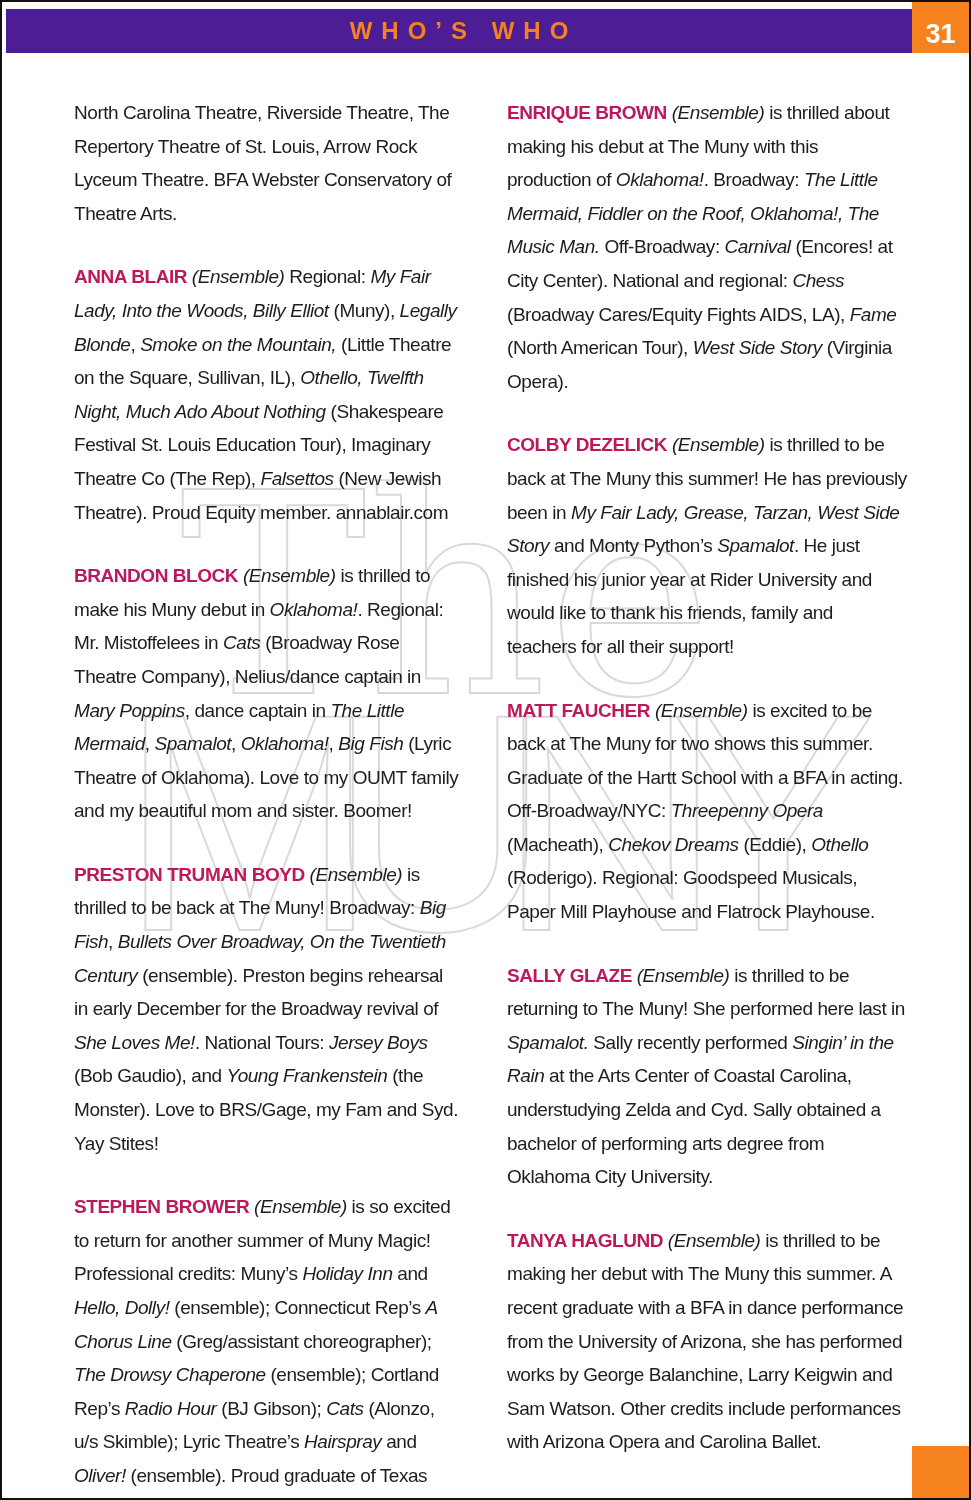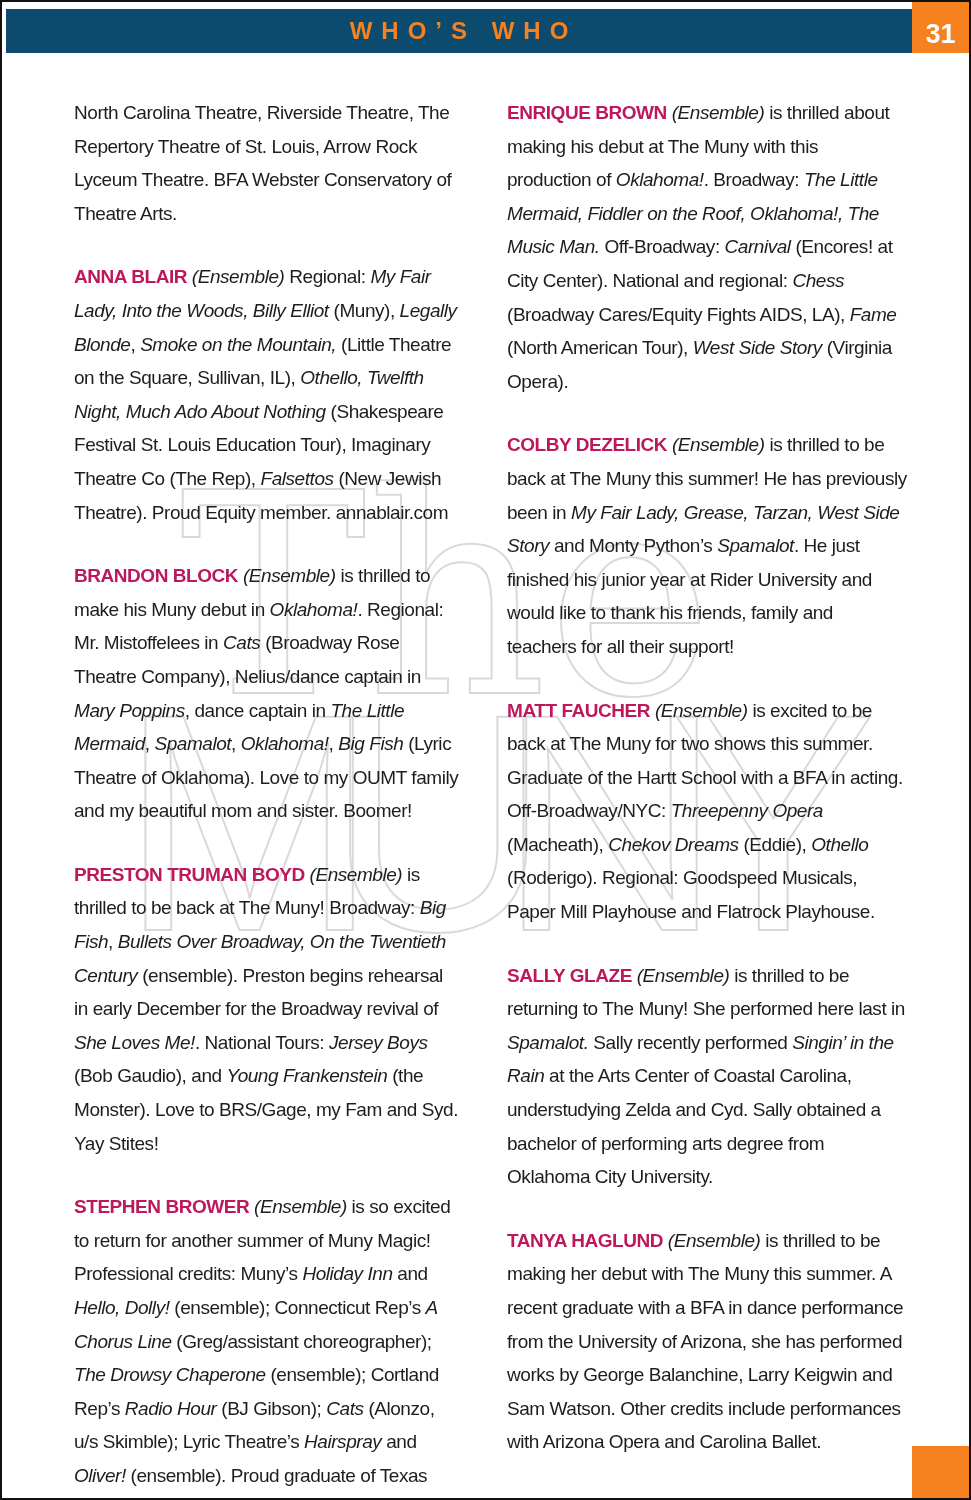--- a/index.html
+++ b/index.html
@@ -8,21 +8,21 @@
     width:971px;height:1500px;
     box-sizing:border-box;
     background:#ffffff;
     border:2px solid #111111;
     overflow:hidden;
     font-family:"Liberation Sans", sans-serif;
   }
   
   .header-bar{
     position:absolute;left:4px;top:7px;right:57px;height:44px;
-    background:#0c4a6e;
+    background:#4c1d95;
     display:flex;align-items:center;justify-content:center;
     z-index:3;
   }
   .header-title{
     font-weight:bold;
     font-size:24px;
     letter-spacing:9px;
     text-indent:9px;
     color:#F5821F;
   }

